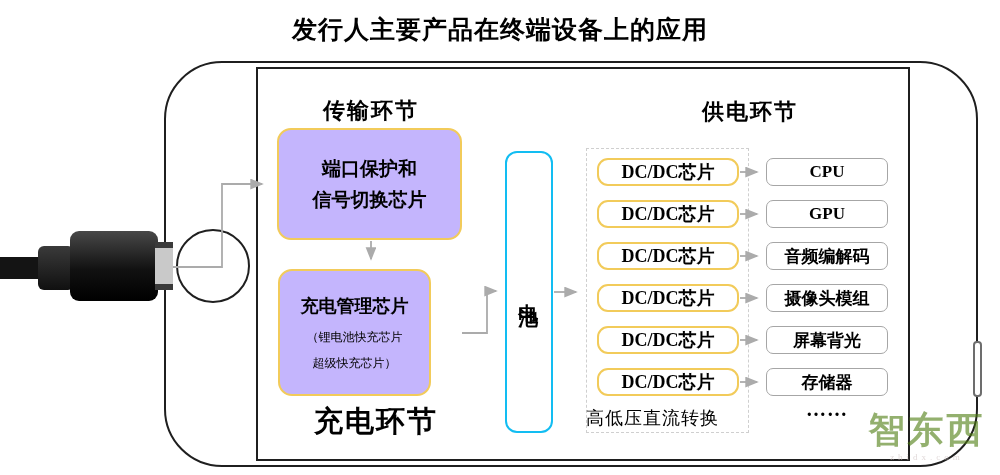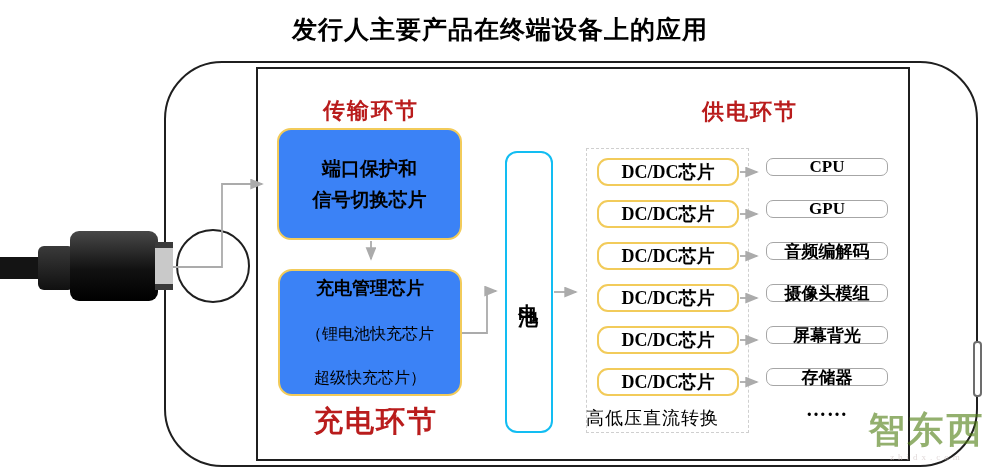--- a/index.html
+++ b/index.html
@@ -22,47 +22,47 @@
   
   .usb { position:absolute; z-index:10; }
   .usb-wire { left:0; top:257px; width:42px; height:22px; background:#141414; border-radius:0 4px 4px 0; }
   .usb-boot { left:38px; top:246px; width:36px; height:44px; background:linear-gradient(#3a3a3a,#101010); border-radius:6px; }
   .usb-body { left:70px; top:231px; width:88px; height:70px; background:linear-gradient(#484848,#111 55%,#000); border-radius:9px; }
   .usb-tip  { left:155px; top:242px; width:18px; height:48px; background:#c9c9c9; }
   .usb-tip::before, .usb-tip::after { content:""; position:absolute; left:0; width:100%; height:6px; background:#3a3a3a; }
   .usb-tip::before { top:0; } .usb-tip::after { bottom:0; }
 
   
-  .sec-label { position:absolute; font-size:22px; font-weight:bold; color:#b91c1c; text-align:center; letter-spacing:2px; }
+  .sec-label { position:absolute; font-size:22px; font-weight:bold; color:#000000; text-align:center; letter-spacing:2px; }
   .lbl-trans  { left:276px; top:96px;  width:190px; }
   .lbl-power  { left:650px; top:97px;  width:200px; }
   .lbl-charge { left:276px; top:402px; width:200px; font-size:29px; }
 
   
-  .ybox { position:absolute; background:#3b82f6; border:2px solid #f2cb5a; border-radius:14px;
+  .ybox { position:absolute; background:#c4b5fd; border:2px solid #f2cb5a; border-radius:14px;
           display:flex; flex-direction:column; justify-content:center; align-items:center;
           text-align:center; color:#000; }
   .port-box   { left:277px; top:128px; width:185px; height:112px; font-size:19px; font-weight:bold; line-height:1.65; }
-  .charge-box { left:278px; top:269px; width:184px; height:127px; line-height:1.5;gap:20px; }
+  .charge-box { left:278px; top:269px; width:153px; height:127px; line-height:1.5; }
   .charge-box .bold-line { font-size:18px; font-weight:bold; }
-  .charge-box .sub-line  { font-size:16px; }
+  .charge-box .sub-line  { font-size:12px;margin-top:8px; }
 
   .battery { position:absolute; left:505px; top:151px; width:48px; height:282px;
              border:2.5px solid #12bdf2; border-radius:12px; background:#fff;
              display:flex; align-items:center; justify-content:center; }
   .battery span { writing-mode:vertical-rl; text-orientation:upright; font-size:20px; font-weight:bold; letter-spacing:4px; }
 
   .dashed-box { position:absolute; left:586px; top:148px; width:163px; height:285px;
                 border:1.5px dashed #cfcfcf; }
 
   .chip-box { position:absolute; left:597px; width:142px; height:28px;
               border:2px solid #f2cb5a; border-radius:11px; background:#fff;
               display:flex; align-items:center; justify-content:center;
               font-size:18px; font-weight:bold; }
-  .target-box { position:absolute; left:766px; width:122px; height:18px;
+  .target-box { position:absolute; left:766px; width:122px; height:28px;
                 border:1.5px solid #a6a6a6; border-radius:7px; background:#fff;
                 display:flex; align-items:center; justify-content:center;
                 font-size:17px; font-weight:bold; }
 
   .dcdc-note { position:absolute; left:586px; top:406px; width:163px; 
                font-size:18px; color:#000; letter-spacing:1px; }
   .ellipsis  { position:absolute; left:766px; top:398px; width:122px; text-align:center;
                font-size:20px; font-weight:bold; letter-spacing:1px; }
 
   .arrows { position:absolute; left:0; top:0; width:1000px; height:475px; pointer-events:none; z-index:5; }

